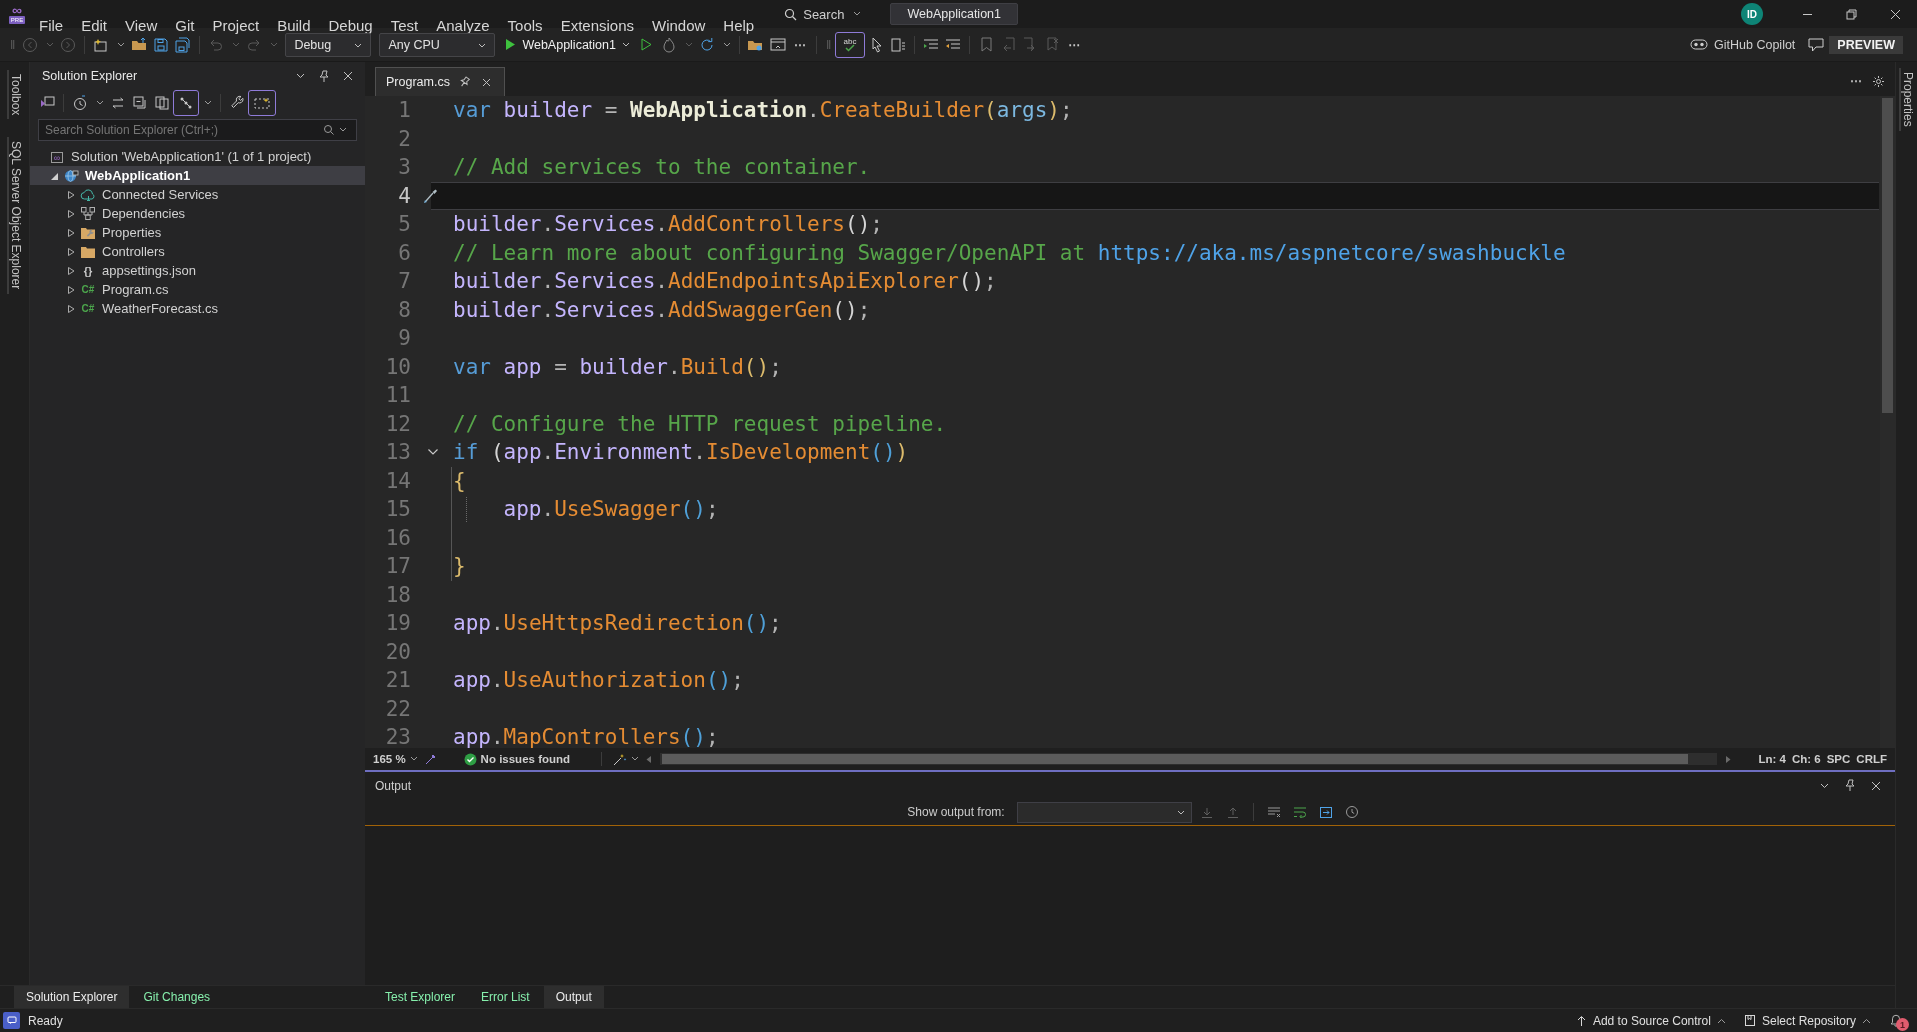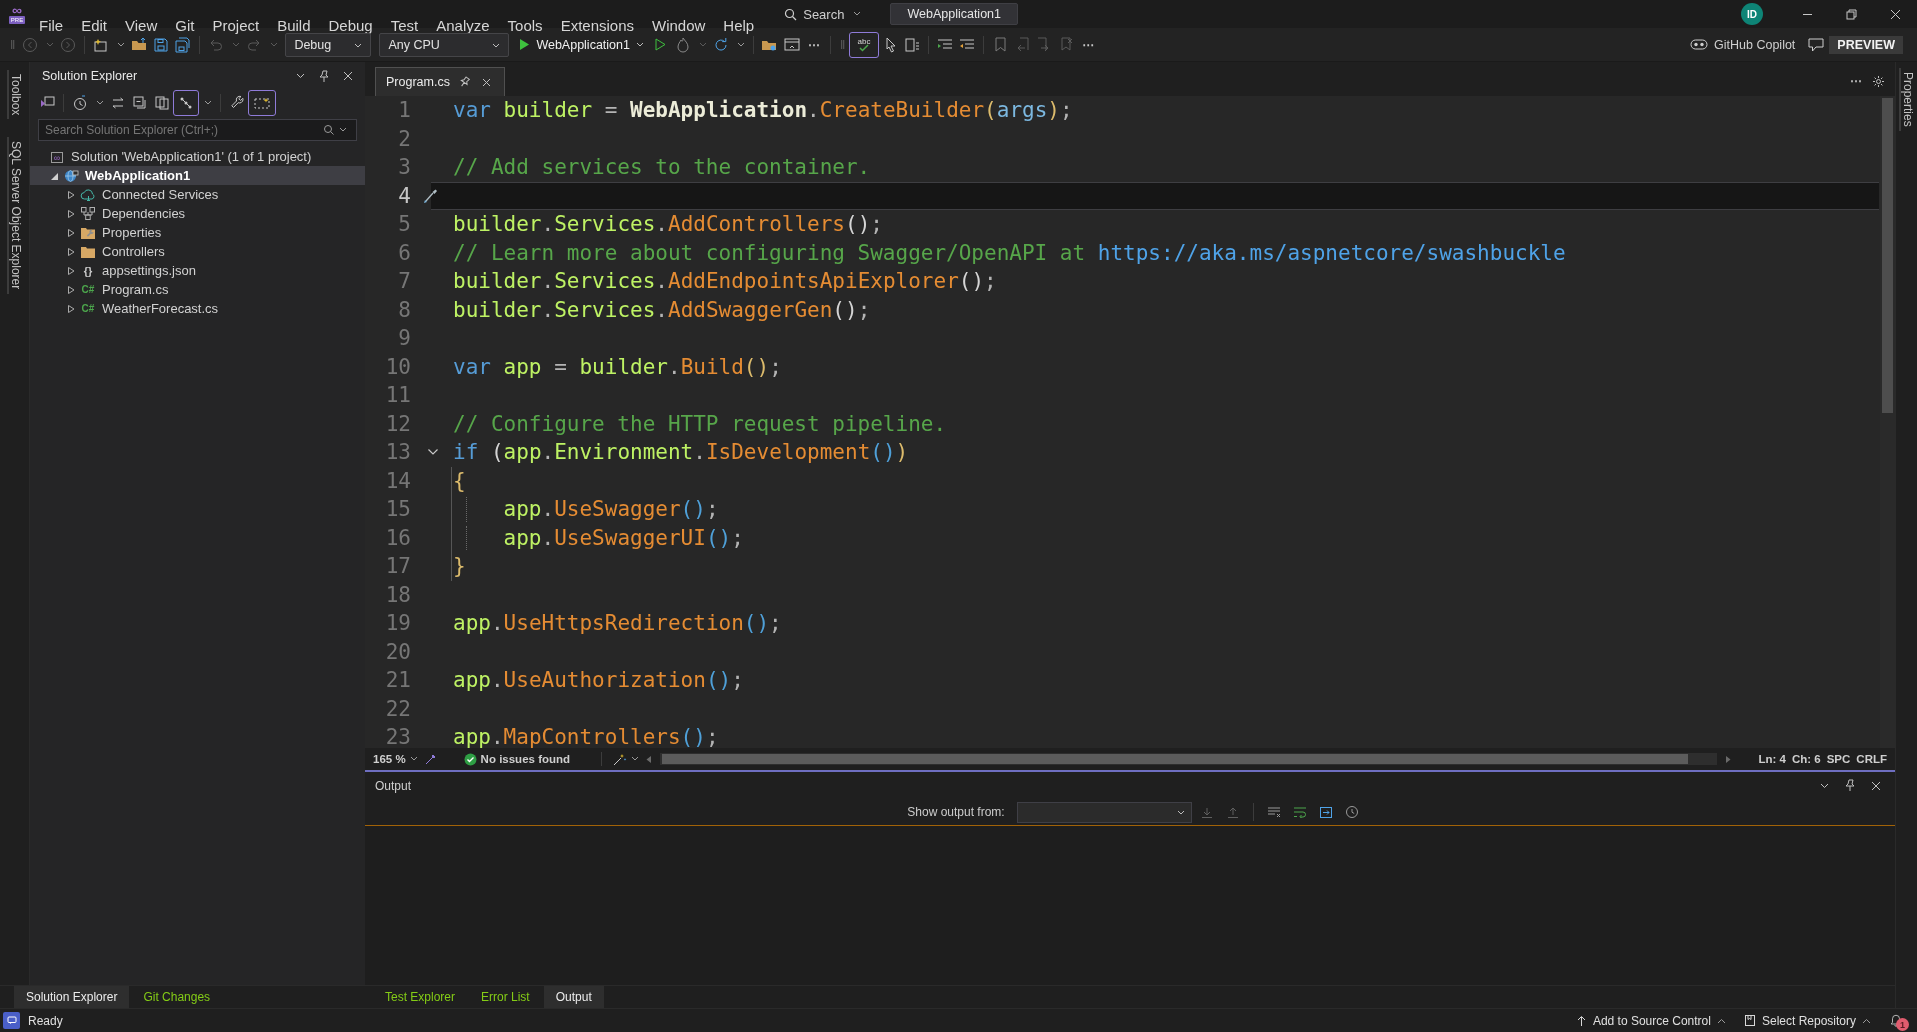--- a/index.html
+++ b/index.html
@@ -55,42 +55,42 @@
   .tree { flex:1; overflow:hidden; padding-top:2px; }
   .tree-row { height:19px; display:flex; align-items:center; font-size:13px; color:#d2d2d2; white-space:nowrap; }
   .tree-row.sel { background:#3e3e44; color:#ffffff; font-weight:bold; }
   .tw { width:16px; height:16px; flex:none; display:flex; align-items:center; justify-content:center; }
   .ticon { width:18px; height:16px; flex:none; display:flex; align-items:center; justify-content:center; margin-right:5px; }
   .glyph-cs { color:#4ca64c; font-weight:bold; font-size:10px; font-family:"Liberation Sans",sans-serif; }
   .glyph-json { color:#c8c8c8; font-weight:bold; font-size:11px; }
   .ind0 { padding-left:18px; } .ind1 { padding-left:16px; } .ind2 { padding-left:33px; }
 
   .left-tabs { height:23px; background:#1f1f1f; display:flex; align-items:stretch; padding-left:14px; gap:2px; border-top:1px solid #2a2a2a; }
-  .ptab { padding:0 12px; display:flex; align-items:center; font-size:12px; color:#84cc16; }
+  .ptab { padding:0 12px; display:flex; align-items:center; font-size:12px; color:#86efac; }
   .ptab.active { background:#2e2e2e; color:#ececec; }
 
   
   .center-col { flex:1; display:flex; flex-direction:column; min-width:0; }
   .editor-group { height:710px; display:flex; flex-direction:column; background:#272727; }
   .tabstrip { height:34px; background:#1f1f1f; display:flex; align-items:flex-end; padding-left:10px; }
   .filetab { height:29px; background:#2d2d2d; border:1px solid #505050; border-bottom:none; display:flex; align-items:center;
     gap:8px; padding:0 10px; font-size:12.5px; color:#ececec; }
   .tabstrip-right { margin-left:auto; display:flex; align-items:center; gap:8px; padding:0 10px 8px 0; color:#c0c0c0; }
 
   .code { flex:1; position:relative; overflow:hidden; font-family:"DejaVu Sans Mono",monospace; font-size:21px; line-height:28.5px; }
   .code-line { display:flex; height:28.5px; white-space:pre; position:relative; }
   .ln { width:46px; flex:none; text-align:right; color:#767676; z-index:1; }
   .gl { width:28px; flex:none; position:relative; z-index:1; display:flex; align-items:center; justify-content:flex-end; }
   .txt { padding-left:14px; z-index:1; }
   .code-line.cur::before { content:""; position:absolute; left:66px; right:16px; top:0; bottom:0;
     background:#161616; border-top:1px solid #3e3e42; border-bottom:1px solid #3e3e42; }
   .code-line.cur .ln { color:#c6c6c6; }
   .code-line.guide::after { content:""; position:absolute; left:86px; top:0; bottom:0; border-left:1px solid #565656; }
   .code-line.dot .txt::before { content:""; position:absolute; left:101px; top:2px; bottom:2px; border-left:1px dotted #6a6a6a; }
-  .tk-k{color:#569cd6} .tk-i{color:#bef264} .tk-cl{color:#ececd8;font-weight:bold} .tk-m{color:#e58c33}
+  .tk-k{color:#569cd6} .tk-i{color:#c4b5fd} .tk-cl{color:#ececd8;font-weight:bold} .tk-m{color:#e58c33}
   .tk-p{color:#b4b4b4} .tk-pr{color:#7cb8e0} .tk-c{color:#57a64a} .tk-g{color:#dcbb6c} .tk-b{color:#4fa0d8}
   .tk-w{color:#d4d4d4} .tk-ln{color:#4fa3e8;}
   .vscroll { position:absolute; right:0; top:0; bottom:0; width:15px; background:#2a2a2a; z-index:2; }
   .vthumb { position:absolute; top:2px; left:2px; right:2px; height:315px; background:#4e4e4e; }
 
   .editor-status { height:24px; background:#1f1f1f; display:flex; align-items:center; font-size:11.5px; color:#cfcfcf;
     border-bottom:2px solid #6e6ec0; padding:0 8px; gap:6px; }
   .hscroll { flex:1; height:12px; background:#2e2e2e; position:relative; margin:0 2px; }
   .hthumb { position:absolute; top:1px; bottom:1px; left:2px; width:97%; background:#5c5c5c; }
   .es-item { flex:none; display:flex; align-items:center; gap:4px;font-weight:bold; }
@@ -247,21 +247,21 @@
       <svg width="8" height="6" viewBox="0 0 8 6">
         <path d="M1 1l3 3 3-3" fill="none" stroke="#5a5a5a"></path>
       </svg>
     </span>
   <div class="combo" style="width:86px">
     <span>Debug</span>
     <span class="cx"><svg width="8" height="6" viewBox="0 0 8 6">
           <path d="M1 1l3 3 3-3" fill="none" stroke="#bdbdbd"></path>
         </svg></span>
   </div>
-  <div class="combo" style="width:130px">
+  <div class="combo" style="width:116px">
     <span>Any CPU</span>
     <span class="cx"><svg width="8" height="6" viewBox="0 0 8 6">
           <path d="M1 1l3 3 3-3" fill="none" stroke="#bdbdbd"></path>
         </svg></span>
   </div>
   <div class="runbtn">
     <svg width="11" height="13" viewBox="0 0 11 13">
         <path d="M1 1l9 5.5L1 12z" fill="#3ec13e"></path>
       </svg>
     <span>WebApplication1</span>
@@ -658,21 +658,21 @@
           <div class="code-line"><span class="ln">8</span><span class="gl"></span><span class="txt"><span class="tk-i">builder</span><span class="tk-p">.</span><span class="tk-i">Services</span><span class="tk-p">.</span><span class="tk-m">AddSwaggerGen</span><span class="tk-w">()</span><span class="tk-p">;</span></span></div>
           <div class="code-line"><span class="ln">9</span><span class="gl"></span><span class="txt"></span></div>
           <div class="code-line"><span class="ln">10</span><span class="gl"></span><span class="txt"><span class="tk-k">var </span><span class="tk-i">app </span><span class="tk-p">= </span><span class="tk-i">builder</span><span class="tk-p">.</span><span class="tk-m">Build</span><span class="tk-g">()</span><span class="tk-p">;</span></span></div>
           <div class="code-line"><span class="ln">11</span><span class="gl"></span><span class="txt"></span></div>
           <div class="code-line"><span class="ln">12</span><span class="gl"></span><span class="txt"><span class="tk-c">// Configure the HTTP request pipeline.</span></span></div>
           <div class="code-line"><span class="ln">13</span><span class="gl"><svg width="12" height="8" viewBox="0 0 12 8">
                 <path d="M1.5 1.5L6 6l4.5-4.5" fill="none" stroke="#c8c8c8" stroke-width="1.2"></path>
               </svg></span><span class="txt"><span class="tk-k">if </span><span class="tk-w">(</span><span class="tk-i">app</span><span class="tk-p">.</span><span class="tk-i">Environment</span><span class="tk-p">.</span><span class="tk-m">IsDevelopment</span><span class="tk-b">()</span><span class="tk-g">)</span></span></div>
           <div class="code-line guide"><span class="ln">14</span><span class="gl"></span><span class="txt"><span class="tk-g">{</span></span></div>
           <div class="code-line guide dot"><span class="ln">15</span><span class="gl"></span><span class="txt"><span class="tk-p">    </span><span class="tk-i">app</span><span class="tk-p">.</span><span class="tk-m">UseSwagger</span><span class="tk-b">()</span><span class="tk-p">;</span></span></div>
-          <div class="code-line guide dot"><span class="ln">16</span><span class="gl"></span><span class="txt"><span class="tk-p">    </span><span class="tk-i">app</span><span class="tk-p">.</span><span class="tk-m">UseSwaggerUI</span><span class="tk-b">()</span><span class="tk-p">;</span></span></div>
+          <div class="code-line guide dot"><span class="ln">16</span><span class="gl"></span></div>
           <div class="code-line guide"><span class="ln">17</span><span class="gl"></span><span class="txt"><span class="tk-g">}</span></span></div>
           <div class="code-line"><span class="ln">18</span><span class="gl"></span><span class="txt"></span></div>
           <div class="code-line"><span class="ln">19</span><span class="gl"></span><span class="txt"><span class="tk-i">app</span><span class="tk-p">.</span><span class="tk-m">UseHttpsRedirection</span><span class="tk-b">()</span><span class="tk-p">;</span></span></div>
           <div class="code-line"><span class="ln">20</span><span class="gl"></span><span class="txt"></span></div>
           <div class="code-line"><span class="ln">21</span><span class="gl"></span><span class="txt"><span class="tk-i">app</span><span class="tk-p">.</span><span class="tk-m">UseAuthorization</span><span class="tk-b">()</span><span class="tk-p">;</span></span></div>
           <div class="code-line"><span class="ln">22</span><span class="gl"></span><span class="txt"></span></div>
           <div class="code-line"><span class="ln">23</span><span class="gl"></span><span class="txt"><span class="tk-i">app</span><span class="tk-p">.</span><span class="tk-m">MapControllers</span><span class="tk-b">()</span><span class="tk-p">;</span></span></div>
           <div class="vscroll">
             <div class="vthumb"></div>
           </div>

